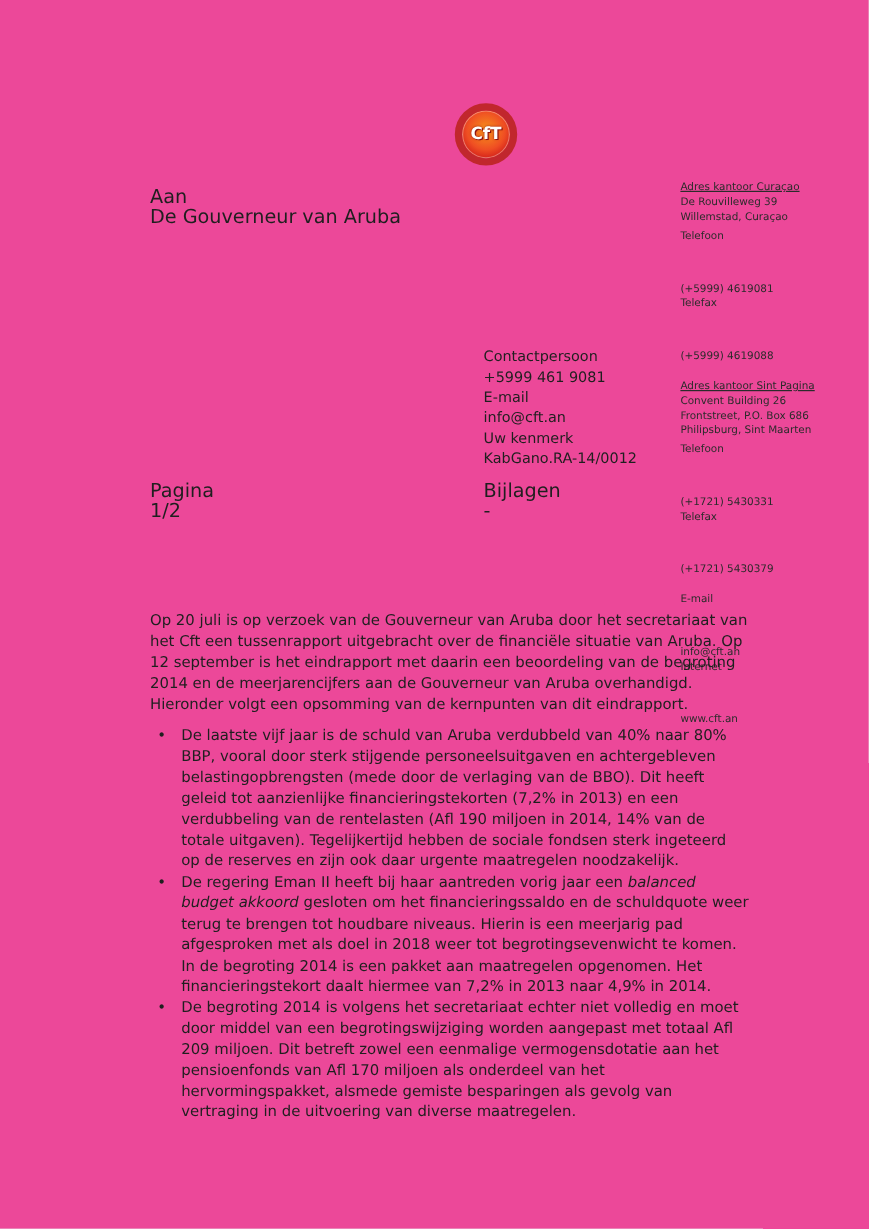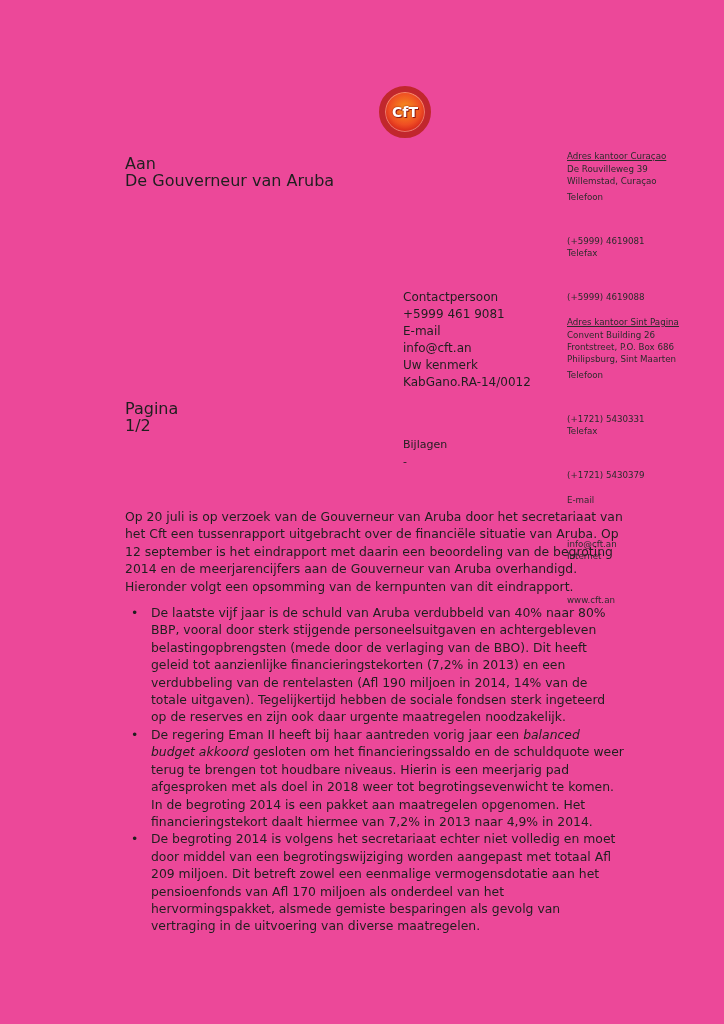--- a/index.html
+++ b/index.html
@@ -32,21 +32,21 @@
   .sidebar .heading { text-decoration:underline; margin-bottom:1px; }
   .sidebar .tels { margin-top:4px; }
   .tel-row { display:flex;flex-direction:column; }
   .tel-row .tl { width:44px; flex:0 0 44px; }
   .sidebar .net { margin-top:13px; }
   .link { color:#2b2b2b; }
   
   .meta-left  { position:absolute; left:125px; top:289px; font-size:12px; line-height:17px; }
   .meta-right { position:absolute; left:403px; top:289px; font-size:12px; line-height:17px; }
   .pagina   { position:absolute; left:125px; top:400px; font-size:16px; line-height:17px; }
-  .bijlagen { position:absolute; left:403px; top:400px; font-size:11px; line-height:17px;margin-top:36px; }
+  .bijlagen { position:absolute; left:403px; top:400px; font-size:16px; line-height:17px; }
   .onderwerp { position:absolute; left:125px; top:449px; font-size:12px; line-height:17px; }
   
   .body-text { position:absolute; left:125px; top:508px; width:499px; font-size:12.4px; line-height:17.4px; }
   .body-text p { margin-bottom:9px; }
   .bullets { list-style:none; }
   .bullets li { position:relative; padding-left:26px; }
   .bullets li .dot { position:absolute; left:6px; top:0; }
   .bullets i { font-style:italic; }
 </style>
 </head>

